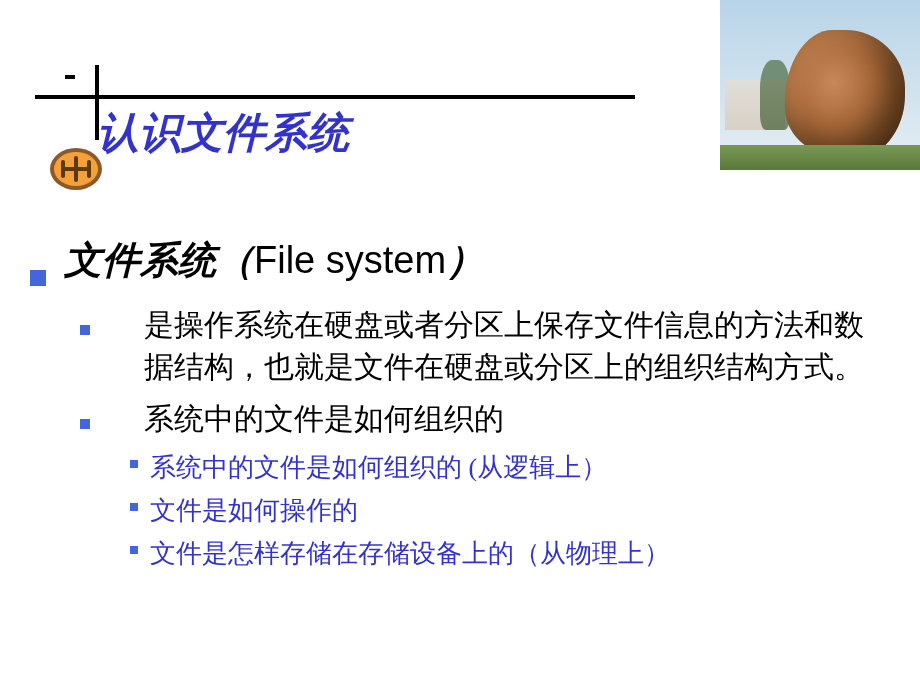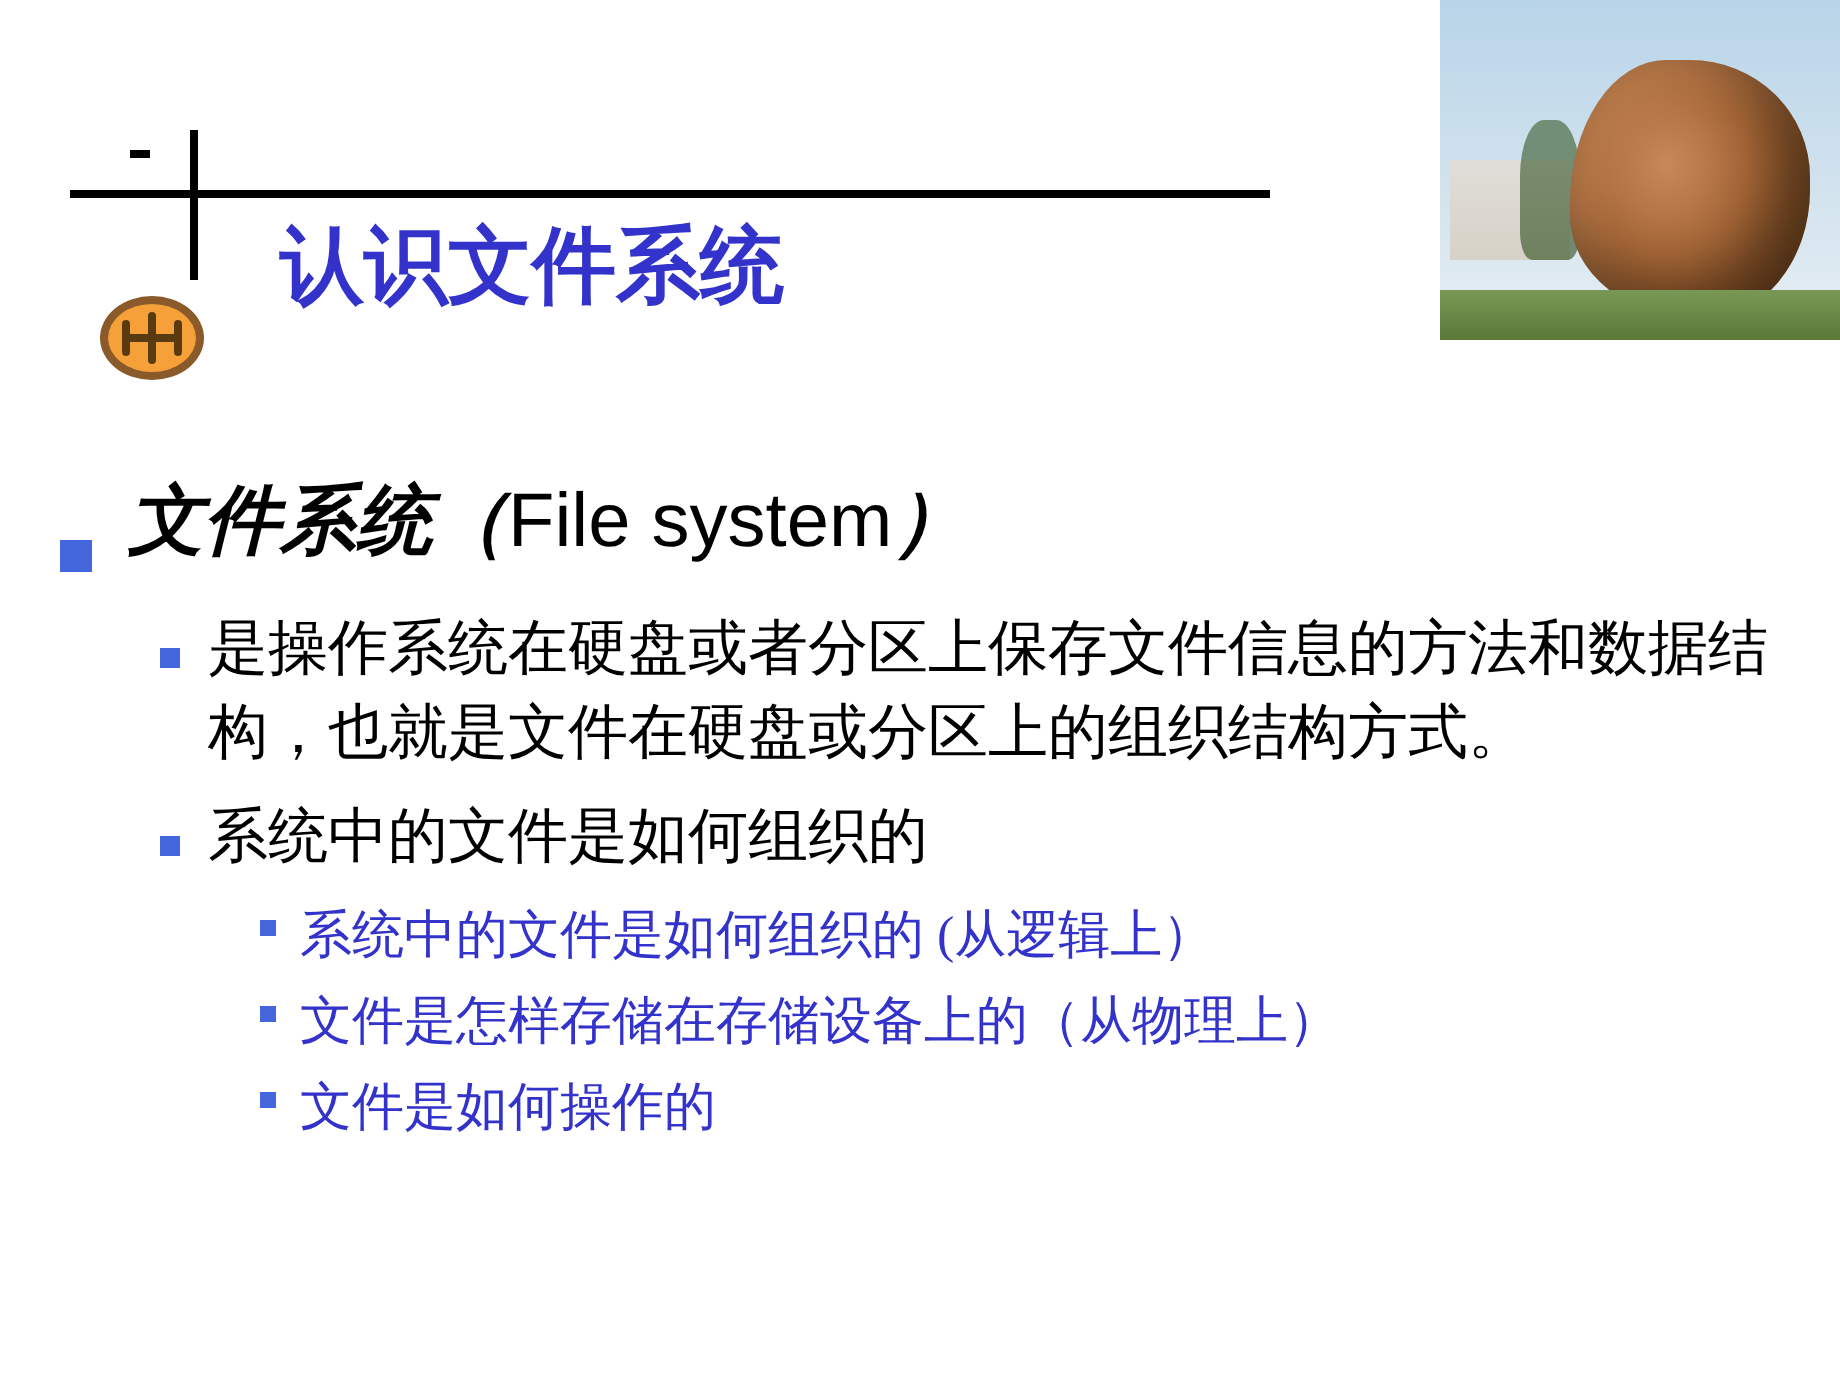--- a/index.html
+++ b/index.html
@@ -93,21 +93,22 @@
       top: -40px;
       left: 55px;
       width: 4px;
       height: 75px;
       background: #000;
     }
     .slide-title {
       font-size: 42px;
       font-weight: bold;
       color: #3333cc;
-      margin-left: 100px;
+      font-style: italic;
+      margin-left: 57px;
       font-family: "SimHei", "Microsoft YaHei", sans-serif;
     }
     .logo {
       position: absolute;
       top: 148px;
       left: 50px;
       width: 52px;
       height: 42px;
     }
     .logo-oval {
@@ -176,20 +177,21 @@
     .bullet-l1 .text .western {
       font-family: Arial, sans-serif;
       font-style: normal;
       font-weight: normal;
     }
     .bullet-l2 {
       display: flex;
       align-items: baseline;
       margin-left: 50px;
       margin-bottom: 10px;
+      gap: 40px;
     }
     .bullet-l2 .marker {
       width: 10px;
       height: 10px;
       background: #4466dd;
       margin-right: 14px;
       margin-top: 12px;
       flex-shrink: 0;
     }
     .bullet-l2 .text {
@@ -265,20 +267,20 @@
     <div class="text">系统中的文件是如何组织的</div>
   </div>
 
   <div class="bullet-l3">
     <div class="marker"></div>
     <div class="text">系统中的文件是如何组织的 (从逻辑上）</div>
   </div>
 
   <div class="bullet-l3">
     <div class="marker"></div>
+    <div class="text">文件是如何操作的</div>
+  </div>
+
+  <div class="bullet-l3">
+    <div class="marker"></div>
     <div class="text">文件是怎样存储在存储设备上的（从物理上）</div>
   </div>
-
-  <div class="bullet-l3">
-    <div class="marker"></div>
-    <div class="text">文件是如何操作的</div>
-  </div>
 </div>
 
 </body></html>

